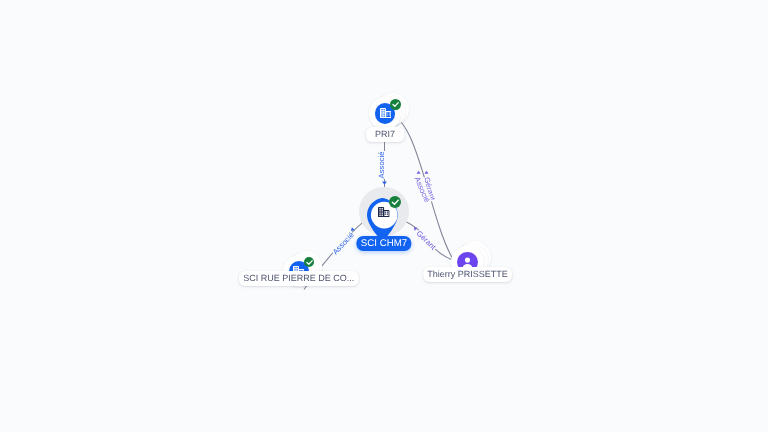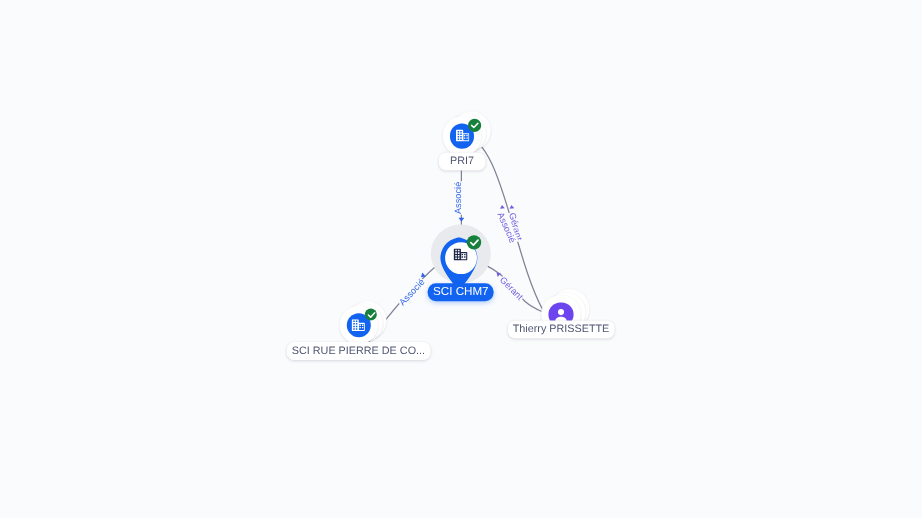--- a/index.html
+++ b/index.html
@@ -92,21 +92,21 @@
           <svg width="11.2" height="9.922807017543859" viewBox="0 0 57 50.5" style="display: block;">
             <path fill="#ffffff" fill-rule="evenodd" d="M0 4A4 4 0 0 1 4 0h22.5a4 4 0 0 1 4 4v11.5H53a4 4 0 0 1 4 4v27a4 4 0 0 1-4 4H4a4 4 0 0 1-4-4V4Z M7 5.5h6.5V12H7Z M18 5.5h6.5V12H18Z M7 16.5h6.5V23H7Z M18 16.5h6.5V23H18Z M7 27.5h6.5V34H7Z M18 27.5h6.5V34H18Z M7 38h6.5v6.5H7Z M18 38h6.5v6.5H18Z M31.5 20h21v25.5h-21Z M33.5 23h6v5.5h-6Z M44 23h6v5.5h-6Z M33.5 33h6v5.5h-6Z M44 33h6v5.5h-6Z"></path>
           </svg>
         </div>
         <div class="badge" style="position: absolute; left: 4.9px; top: -14.6px; width: 10.8px; height: 10.8px; background: rgb(23, 128, 61); border-radius: 50%; display: flex; align-items: center; justify-content: center;">
           <svg width="10.8" height="10.8" viewBox="0 0 24 24">
             <path fill="none" stroke="#ffffff" stroke-width="2.7" stroke-linecap="round" stroke-linejoin="round" d="M6.6 12.2l4.2 4 7.6-8.1"></path>
           </svg>
         </div>
       </div>
-      <div class="chip" style="left: 298.7px; top: 285px; justify-content: center;">
+      <div class="chip" style="left: 298.7px; top: 271px; justify-content: center;">
         <span>SCI RUE PIERRE DE CO...</span>
       </div>
       <div class="node" style="left: 467.5px; top: 262px; width: 0px; height: 0px;">
         <div style="position: absolute; left: 0px; top: 0px;">
           <div class="disc" style="position: absolute; left: -8.7px; top: -20.7px; width: 32.4px; height: 32.4px; box-shadow: rgba(60, 66, 90, 0.16) 0px 0.6px 1.8px;"></div>
           <div class="disc" style="position: absolute; left: -12.2px; top: -18.4px; width: 32.4px; height: 32.4px; box-shadow: rgba(60, 66, 90, 0.16) 0px 0.6px 1.8px;"></div>
           <div class="disc" style="position: absolute; left: -16.2px; top: -16.2px; width: 32.4px; height: 32.4px; box-shadow: rgba(60, 66, 90, 0.16) 0px 0.6px 1.8px;"></div>
         </div>
         <div class="icon-circle" style="position: absolute; left: -10.2px; top: -10.2px; width: 20.4px; height: 20.4px; background: rgb(108, 69, 238); border-radius: 50%; display: flex; align-items: center; justify-content: center;">
           <svg width="17" height="17" viewBox="0 0 24 24">

